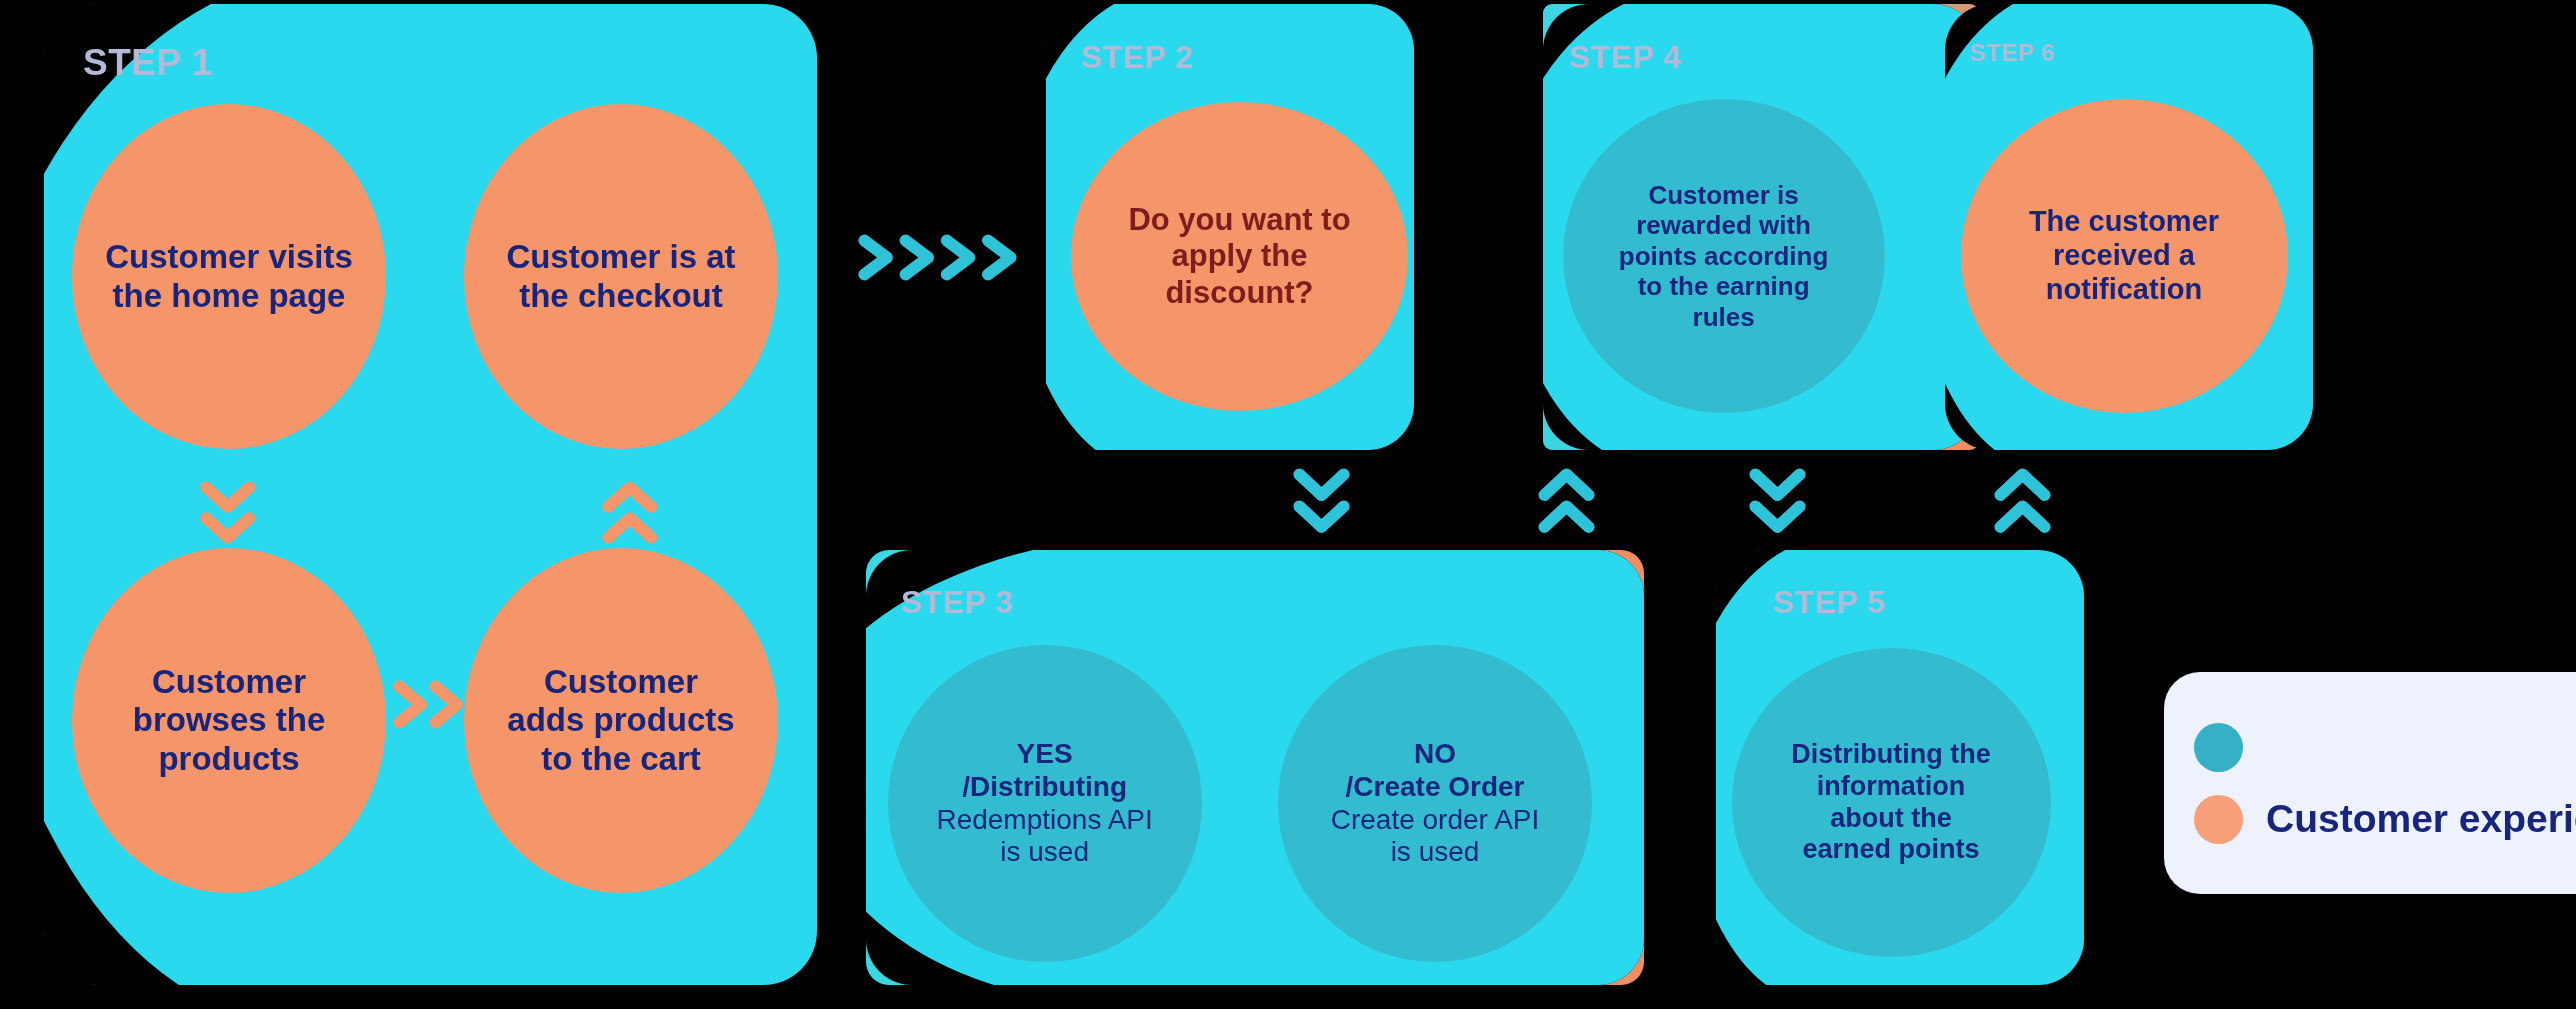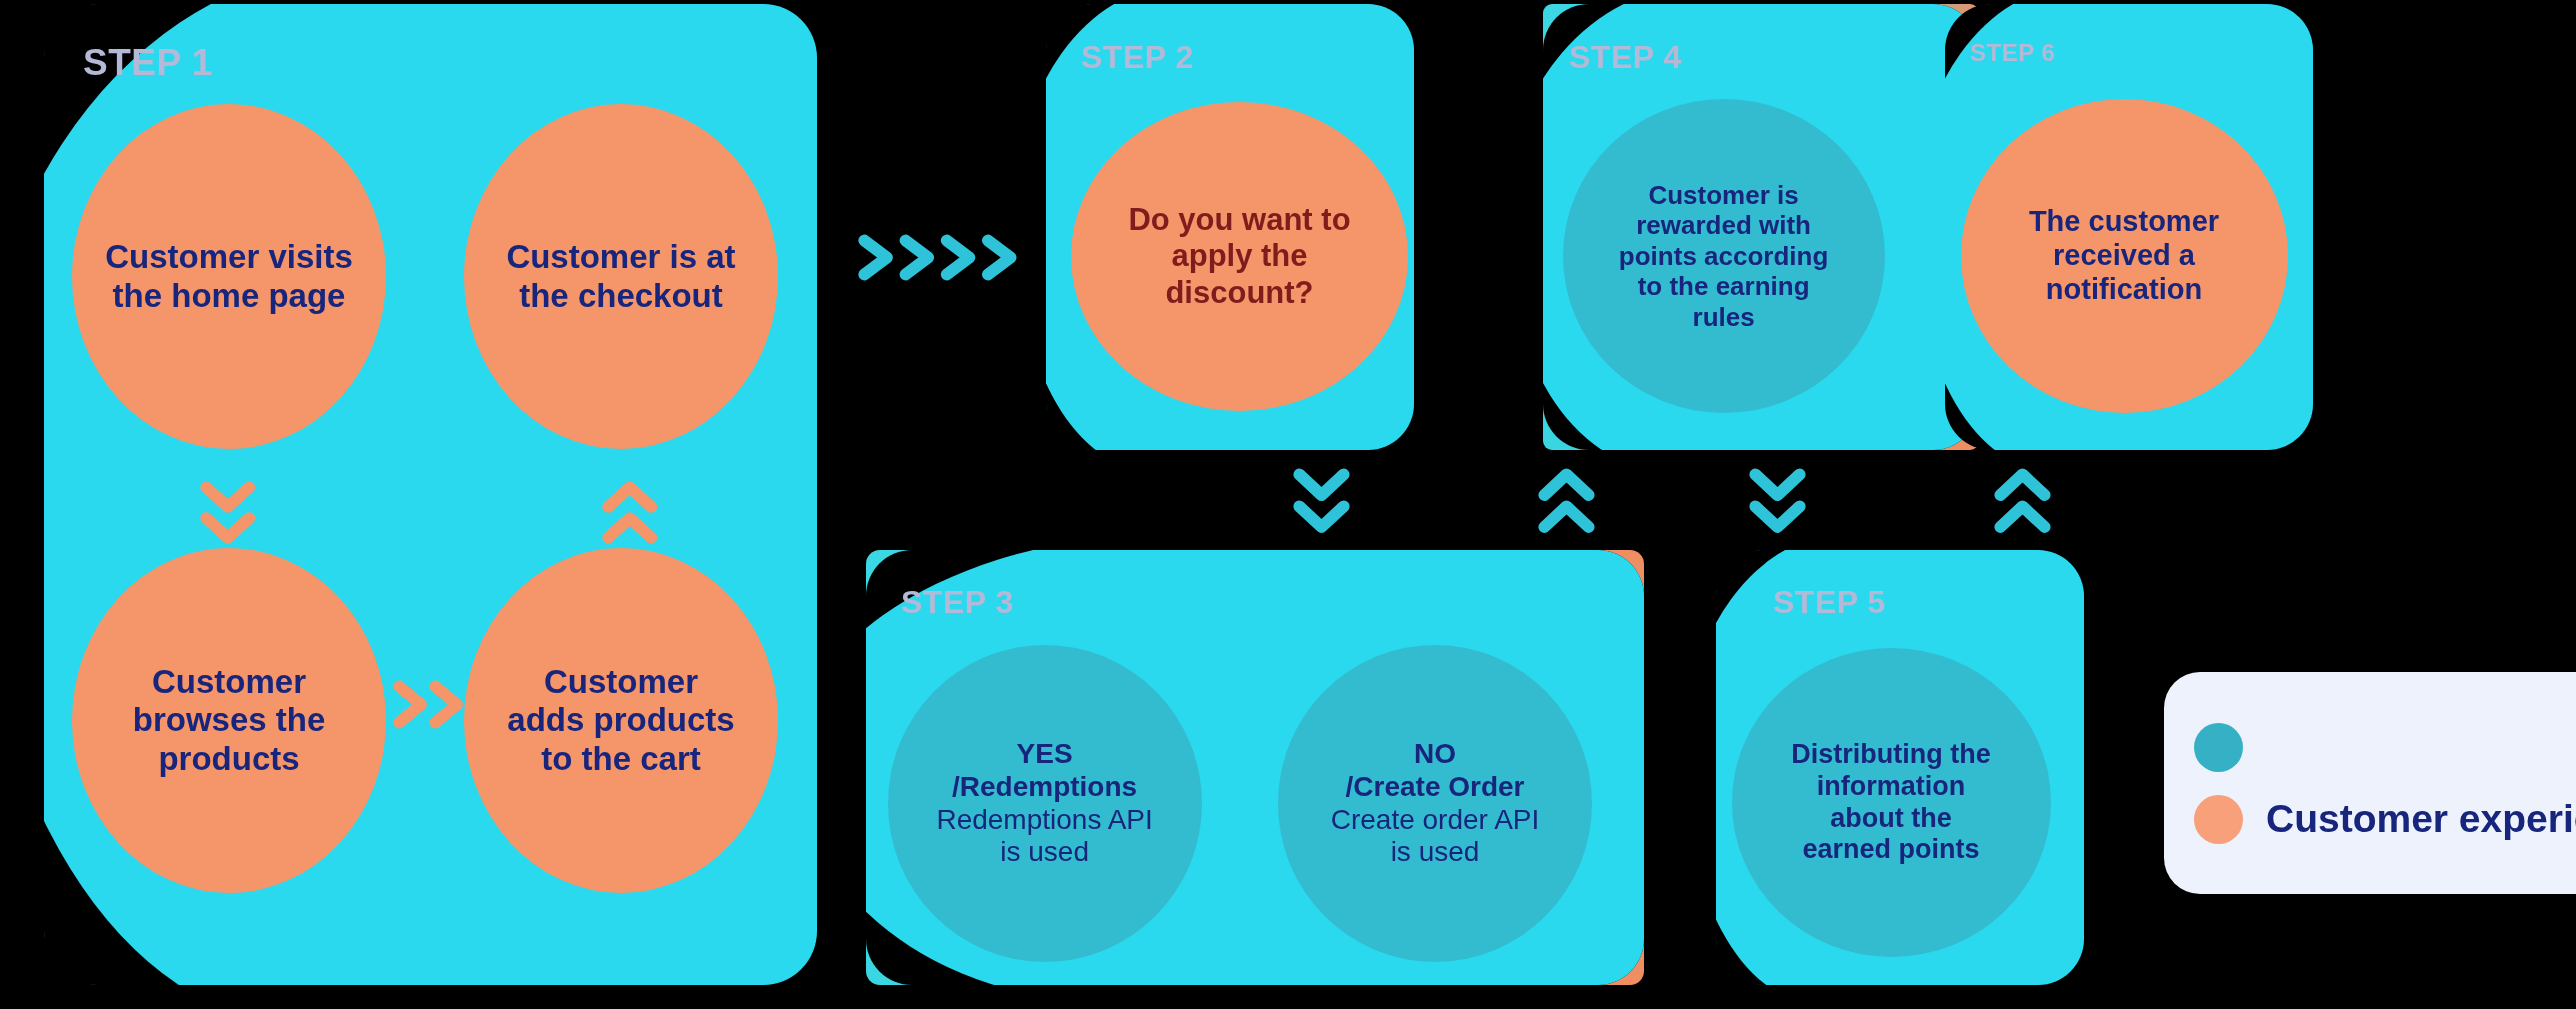--- a/index.html
+++ b/index.html
@@ -113,30 +113,30 @@
       <div class="blob" style="border-radius:40% 0 0 32% / 48% 0 0 52%;"></div>
     </div>
     <div class="steplabel" style="left:25px;top:37px;font-size:24px;">STEP 6</div>
     <div class="ell orange navy" style="left:15.5px;top:95px;width:327px;height:314px;font-size:29px;">
       <span class="t" style="white-space:pre-line">The customer
 received a
 notification</span>
     </div>
   </div>
 
-  <div class="card" style="left:866px;top:550px;width:778px;height:435px;border-radius:14px;">
+  <div class="card" style="left:866px;top:550px;width:778px;height:435px;border-radius:23px;">
     <div class="card-inner" style="border-radius:46px;">
       <div class="blob" style="border-radius:44% 0 0 36% / 48% 0 0 52%;"></div>
     </div>
     <div class="steplabel" style="left:35px;top:36px;font-size:32px;">STEP 3</div>
 
     <div class="ell teal navy" style="left:21.6px;top:95px;width:314px;height:317px;font-size:28px;">
       <span class="t">
         <b style="white-space:pre-line">YES
-/Redemptions</b><br>
+/Distributing</b><br>
         <span class="sub" style="white-space:pre-line">Redemptions API
 is used</span>
       </span>
     </div>
 
     <div class="ell teal navy" style="left:412px;top:95px;width:314px;height:317px;font-size:28px;">
       <span class="t">
         <b style="white-space:pre-line">NO
 /Create Order</b><br>
         <span class="sub" style="white-space:pre-line">Create order API

